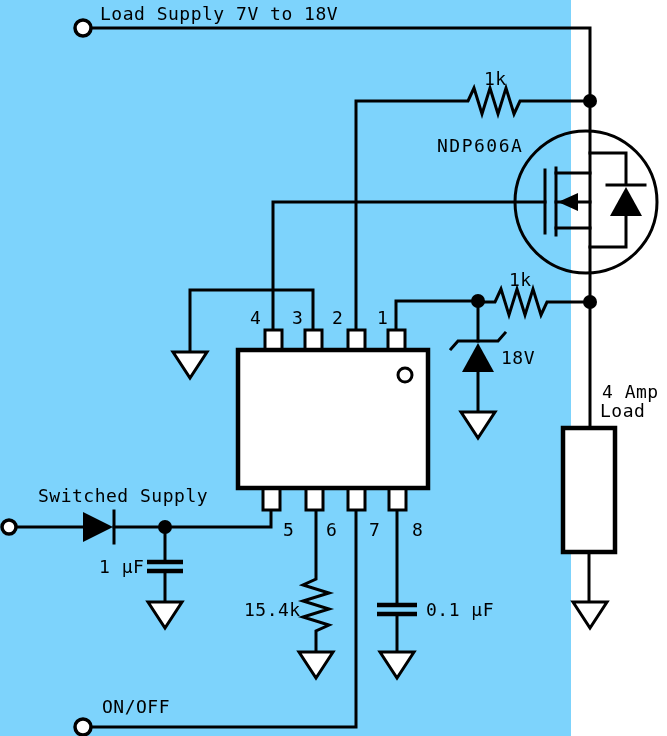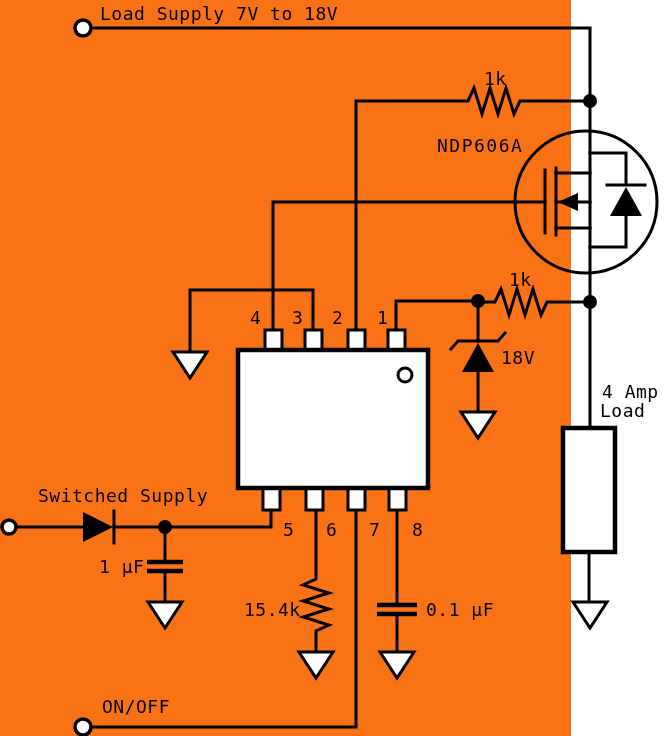--- a/index.html
+++ b/index.html
@@ -1,20 +1,20 @@
 <!DOCTYPE html>
 <html><head>
 <meta charset="utf-8">
 <style>
   html, body { margin: 0; padding: 0; background: #ffffff; }
   .stage {
     position: relative;
     width: 571px;
     height: 736px;
-    background: #f97316;
+    background: #7dd3fc;
     font-family: "DejaVu Sans Mono", "Liberation Mono", monospace;
   }
   svg { display: block; }
   .wire   { fill: none; stroke: #000; stroke-width: 3; stroke-linecap: square; }
   .sym    { fill: none; stroke: #000; stroke-width: 3; stroke-linecap: square; stroke-linejoin: miter; }
   .thick  { fill: #fff; stroke: #000; stroke-width: 4.5; }
   .pinbox { fill: #fff; stroke: #000; stroke-width: 3; }
   .term   { fill: #fff; stroke: #000; stroke-width: 3.5; }
   .dot    { fill: #000; stroke: none; }
   .fillb  { fill: #000; stroke: none; }

